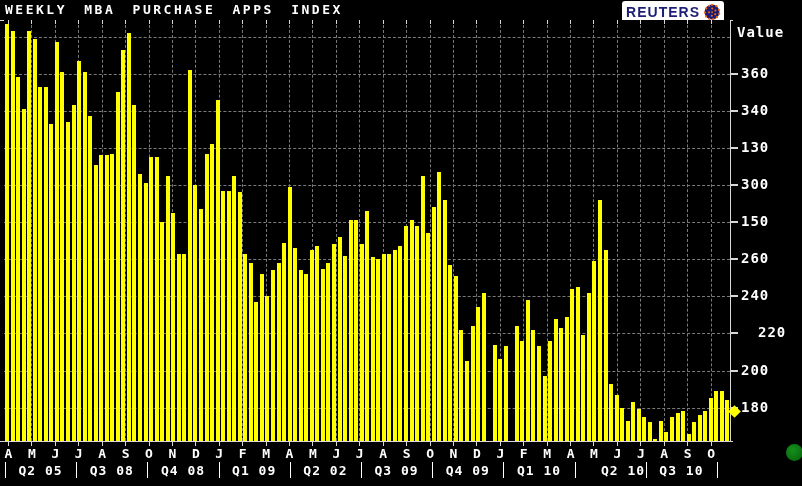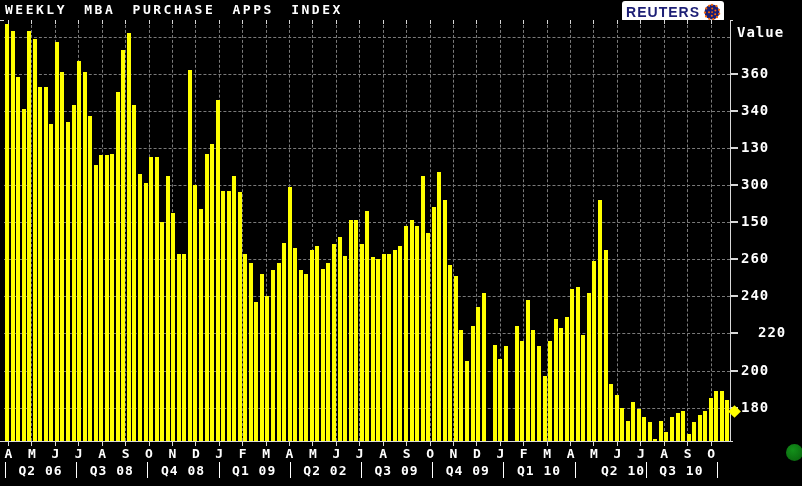--- a/index.html
+++ b/index.html
@@ -361,21 +361,21 @@
       <div class="qsep" style="left: 76.2px;"></div>
       <div class="qsep" style="left: 147.4px;"></div>
       <div class="qsep" style="left: 218.6px;"></div>
       <div class="qsep" style="left: 289.8px;"></div>
       <div class="qsep" style="left: 361px;"></div>
       <div class="qsep" style="left: 432.2px;"></div>
       <div class="qsep" style="left: 503.4px;"></div>
       <div class="qsep" style="left: 574.6px;"></div>
       <div class="qsep" style="left: 645.8px;"></div>
       <div class="qsep" style="left: 717px;"></div>
-      <div class="qlab" style="left: 40.6px;">Q2 06</div>
+      <div class="qlab" style="left: 40.6px;">Q2 05</div>
       <div class="qlab" style="left: 111.8px;">Q3 08</div>
       <div class="qlab" style="left: 183px;">Q4 08</div>
       <div class="qlab" style="left: 254.2px;">Q1 09</div>
       <div class="qlab" style="left: 325.4px;">Q2 02</div>
       <div class="qlab" style="left: 396.6px;">Q3 09</div>
       <div class="qlab" style="left: 467.8px;">Q4 09</div>
       <div class="qlab" style="left: 539px;">Q1 10</div>
       <div class="qlab" style="left: 623px;">Q2 10</div>
       <div class="qlab" style="left: 681.4px;">Q3 10</div>
     </div>

